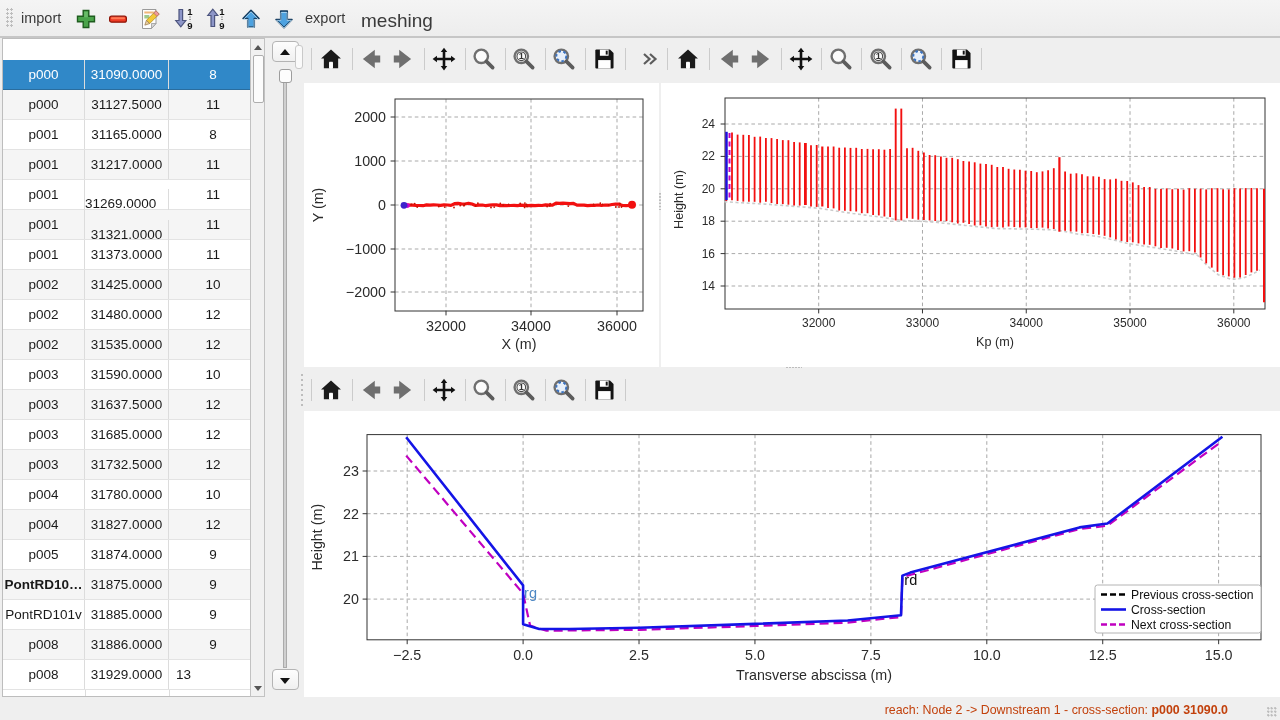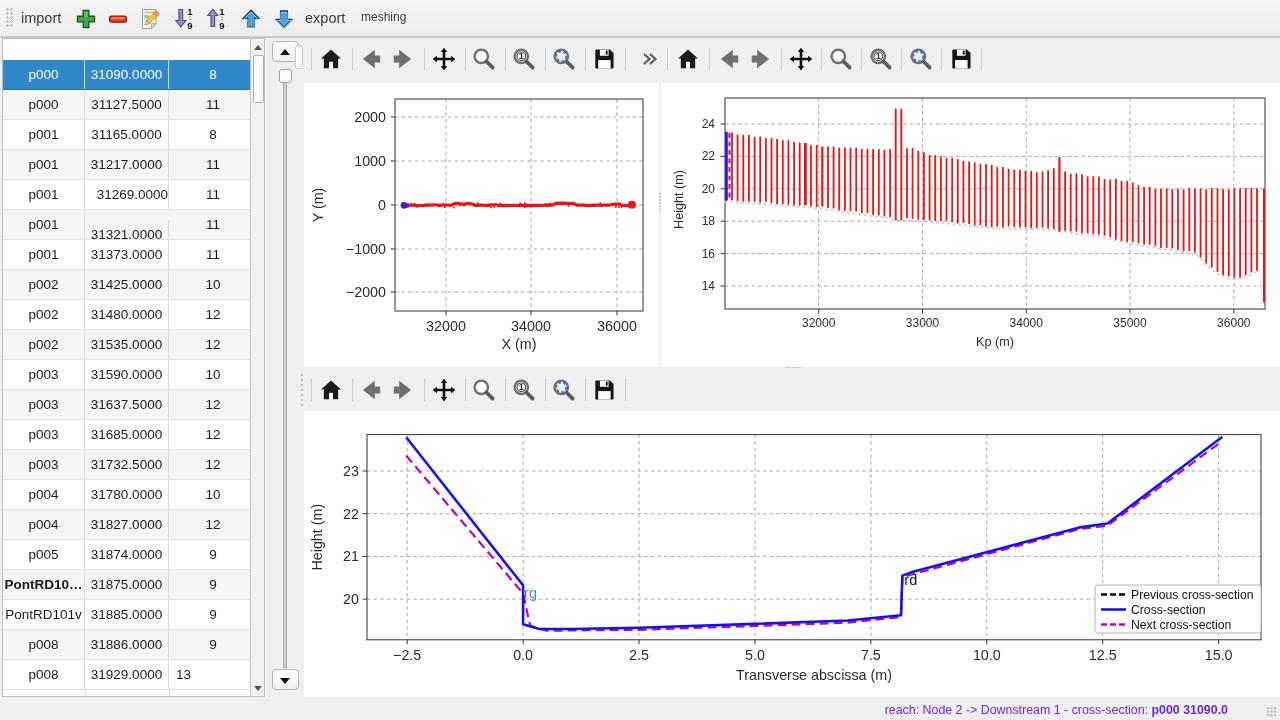--- a/index.html
+++ b/index.html
@@ -1,17 +1,17 @@
 <!DOCTYPE html>
 <html><head><meta charset="utf-8"><style>html,body{margin:0;padding:0;width:1280px;height:720px;overflow:hidden;font-family:"Liberation Sans",sans-serif;background:#efefef;color:#1a1a1a;}*{box-sizing:content-box;}</style></head><body>
 <div style="position:absolute;left:0;top:0;width:1280px;height:36px;background:linear-gradient(#f4f4f4,#ededed);border-bottom:2px solid #c6c6c6;">
     <div style="position:absolute;left:6px;top:8px;width:8px;height:20px;background-image:radial-gradient(circle at 1.5px 1.5px,#bdbdbd 1.1px,transparent 1.3px);background-size:4px 4px;"></div>
     <div style="position:absolute;left:21px;top:10px;font-size:14.5px;color:#3a3a3a;">import</div>
     <div style="position:absolute;left:305px;top:10px;font-size:14.5px;color:#3a3a3a;">export</div>
-    <div style="position:absolute;left:361px;top:10px;font-size:12px;color:#3a3a3a;text-align:center;">meshing</div>
+    <div style="position:absolute;left:361px;top:10px;font-size:19px;color:#3a3a3a;text-align:center;">meshing</div>
   </div>
 <svg style="position:absolute;left:74px;top:7px;" width="24" height="24" viewBox="0 0 24 24">
     <path d="M9.2 3.5 h5.6 v5.7 h5.7 v5.6 h-5.7 v5.7 h-5.6 v-5.7 H3.5 v-5.6 h5.7 Z" fill="#4aa34a" stroke="#1e5c1e" stroke-width="1.4"></path>
     <path d="M10.2 4.6 h3.6 v5.7 h-3.6 Z" fill="#6fc06f" opacity="0.8"></path>
   </svg>
 <svg style="position:absolute;left:106px;top:7px;" width="24" height="24" viewBox="0 0 24 24">
     <rect x="3.6" y="9.2" width="16.8" height="6" rx="2" fill="#ee3b25" stroke="#8e1507" stroke-width="1.2"></rect>
     <rect x="5" y="10.3" width="14" height="2" rx="1" fill="#ff7a55"></rect>
   </svg>
 <svg style="position:absolute;left:138px;top:7px;" width="24" height="24" viewBox="0 0 24 24">
@@ -61,21 +61,21 @@
       <div style="position:absolute;left:82px;top:0;width:84px;height:29px;border-right:1px solid #dcdcdc;text-align:center;line-height:29px;box-sizing:border-box;">31165.0000</div>
       <div style="position:absolute;left:166px;top:0;width:81px;height:29px;padding-left:7px;text-align:center;line-height:29px;box-sizing:border-box;">8</div>
     </div>
     <div style="position:absolute;left:0;top:111px;width:247px;height:30px;background:#f5f5f5;border-bottom:1px solid #e3e3e3;box-sizing:border-box;font-size:13.5px;">
       <div style="position:absolute;left:0;top:0;width:82px;height:29px;border-right:1px solid #dcdcdc;text-align:center;line-height:29px;box-sizing:border-box;overflow:hidden;">p001</div>
       <div style="position:absolute;left:82px;top:0;width:84px;height:29px;border-right:1px solid #dcdcdc;text-align:center;line-height:29px;box-sizing:border-box;">31217.0000</div>
       <div style="position:absolute;left:166px;top:0;width:81px;height:29px;padding-left:7px;text-align:center;line-height:29px;box-sizing:border-box;">11</div>
     </div>
     <div style="position:absolute;left:0;top:141px;width:247px;height:30px;background:#ffffff;border-bottom:1px solid #e3e3e3;box-sizing:border-box;font-size:13.5px;">
       <div style="position:absolute;left:0;top:0;width:82px;height:29px;border-right:1px solid #dcdcdc;text-align:center;line-height:29px;box-sizing:border-box;overflow:hidden;">p001</div>
-      <div style="position:absolute;left:82px;top:0;width:84px;height:29px;border-right:1px solid #dcdcdc;text-align:right;line-height:29px;box-sizing:border-box;">31269.0000</div>
+      <div style="position:absolute;left:82px;top:9px;width:84px;height:29px;border-right:1px solid #dcdcdc;text-align:left;line-height:29px;box-sizing:border-box;">31269.0000</div>
       <div style="position:absolute;left:166px;top:0;width:81px;height:29px;padding-left:7px;text-align:center;line-height:29px;box-sizing:border-box;">11</div>
     </div>
     <div style="position:absolute;left:0;top:171px;width:247px;height:30px;background:#f5f5f5;border-bottom:1px solid #e3e3e3;box-sizing:border-box;font-size:13.5px;">
       <div style="position:absolute;left:0;top:0;width:82px;height:29px;border-right:1px solid #dcdcdc;text-align:center;line-height:29px;box-sizing:border-box;overflow:hidden;">p001</div>
       <div style="position:absolute;left:82px;top:10px;width:84px;height:29px;border-right:1px solid #dcdcdc;text-align:center;line-height:29px;box-sizing:border-box;">31321.0000</div>
       <div style="position:absolute;left:166px;top:0;width:81px;height:29px;padding-left:7px;text-align:center;line-height:29px;box-sizing:border-box;">11</div>
     </div>
     <div style="position:absolute;left:0;top:201px;width:247px;height:30px;background:#ffffff;border-bottom:1px solid #e3e3e3;box-sizing:border-box;font-size:13.5px;">
       <div style="position:absolute;left:0;top:0;width:82px;height:29px;border-right:1px solid #dcdcdc;text-align:center;line-height:29px;box-sizing:border-box;overflow:hidden;">p001</div>
       <div style="position:absolute;left:82px;top:0;width:84px;height:29px;border-right:1px solid #dcdcdc;text-align:center;line-height:29px;box-sizing:border-box;">31373.0000</div>
@@ -553,14 +553,14 @@
       <text x="600.334" y="174.11499999999998" font-size="14.5" fill="#111" text-anchor="start" font-family="Liberation Sans,sans-serif">rd</text>
       <rect x="791" y="174" width="166" height="48" rx="2.5" fill="#ffffff" stroke="#b4b4b4"></rect>
       <line x1="797" y1="183.5" x2="822" y2="183.5" stroke="#000000" stroke-width="2.6" stroke-dasharray="6 3"></line>
       <text x="827" y="187.5" font-size="12.2" fill="#111" text-anchor="start" font-family="Liberation Sans,sans-serif">Previous cross-section</text>
       <line x1="797" y1="198.5" x2="822" y2="198.5" stroke="#1414e6" stroke-width="2.6"></line>
       <text x="827" y="202.5" font-size="12.2" fill="#111" text-anchor="start" font-family="Liberation Sans,sans-serif">Cross-section</text>
       <line x1="797" y1="213.5" x2="822" y2="213.5" stroke="#c000c0" stroke-width="2.6" stroke-dasharray="6 3"></line>
       <text x="827" y="217.5" font-size="12.2" fill="#111" text-anchor="start" font-family="Liberation Sans,sans-serif">Next cross-section</text>
     </svg></div>
 <div style="position:absolute;left:0;top:697px;width:1280px;height:23px;background:#efefef;">
-    <div style="position:absolute;right:52px;top:6px;font-size:12.4px;color:#6d28d9;">reach: Node 2 -&gt; Downstream 1 - cross-section: <b>p000 31090.0</b></div>
+    <div style="position:absolute;right:52px;top:6px;font-size:12.4px;color:#c2410c;">reach: Node 2 -&gt; Downstream 1 - cross-section: <b>p000 31090.0</b></div>
     <div style="position:absolute;right:3px;bottom:3px;width:10px;height:10px;background-image:radial-gradient(circle at 1.2px 1.2px,#b9b9b9 1px,transparent 1.2px);background-size:3.5px 3.5px;"></div>
   </div>
 </body></html>

